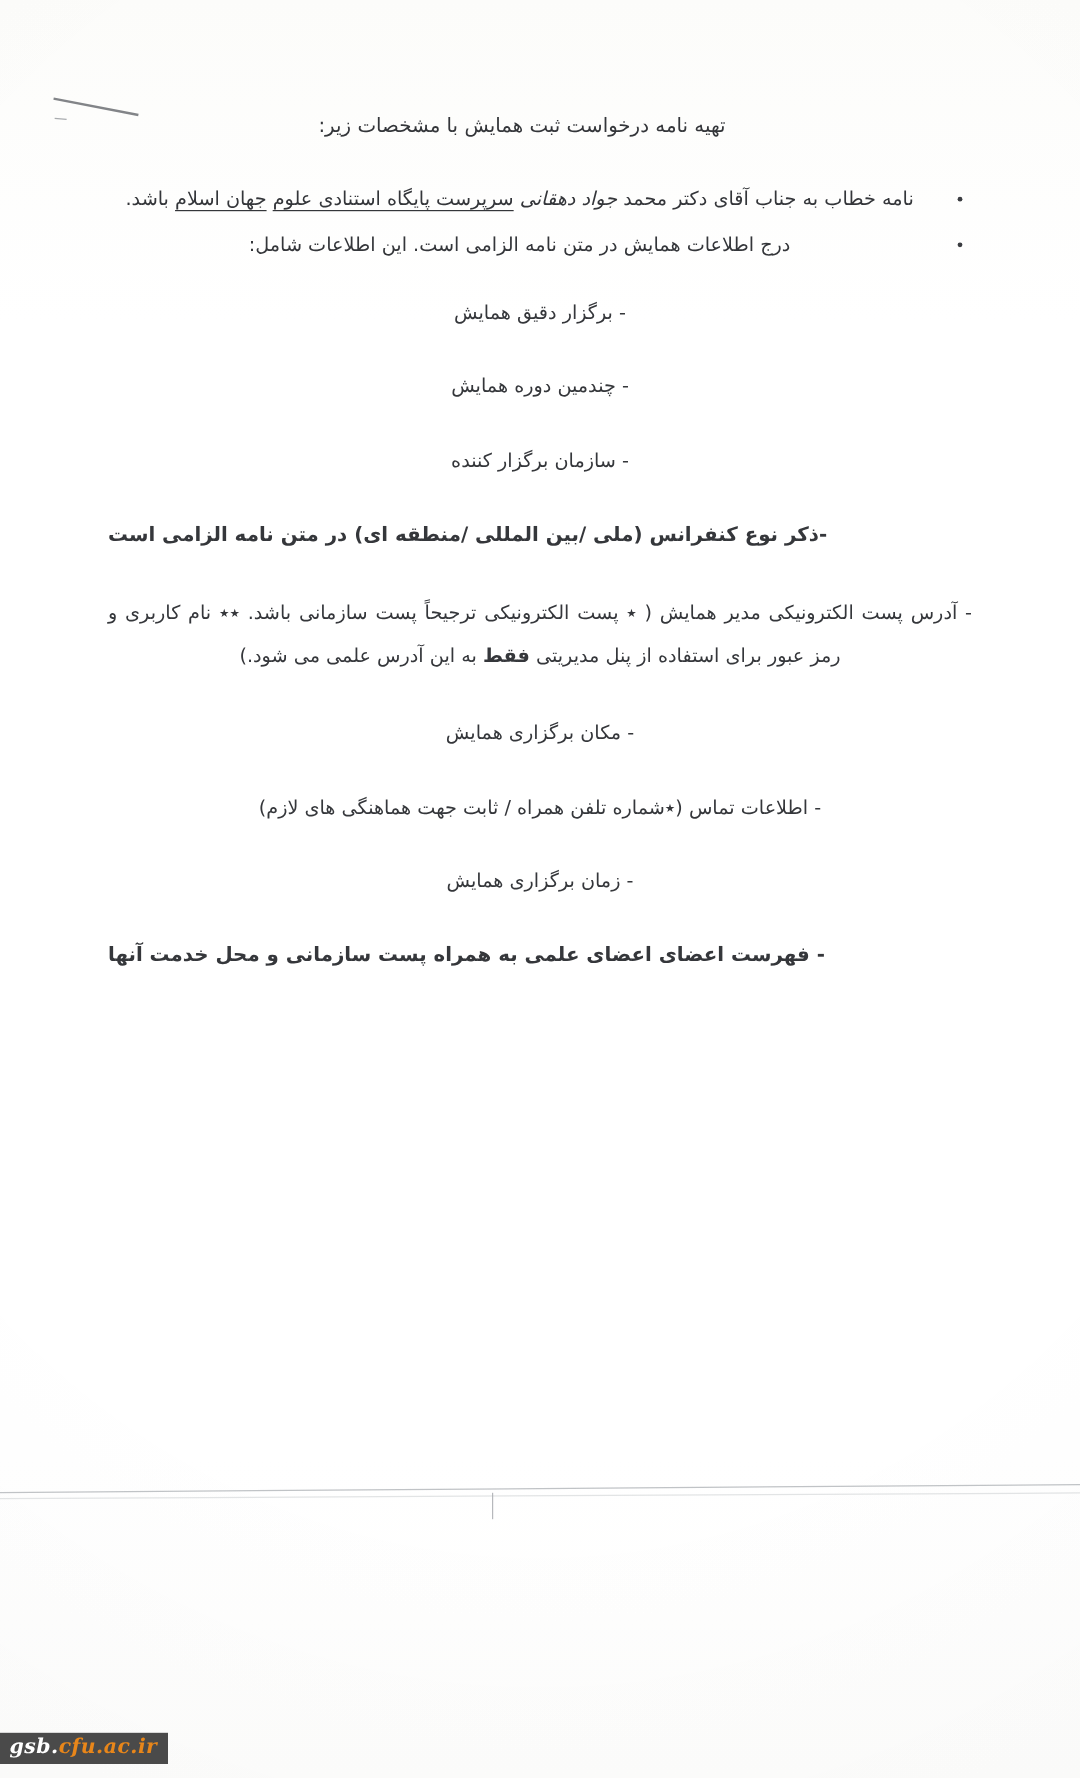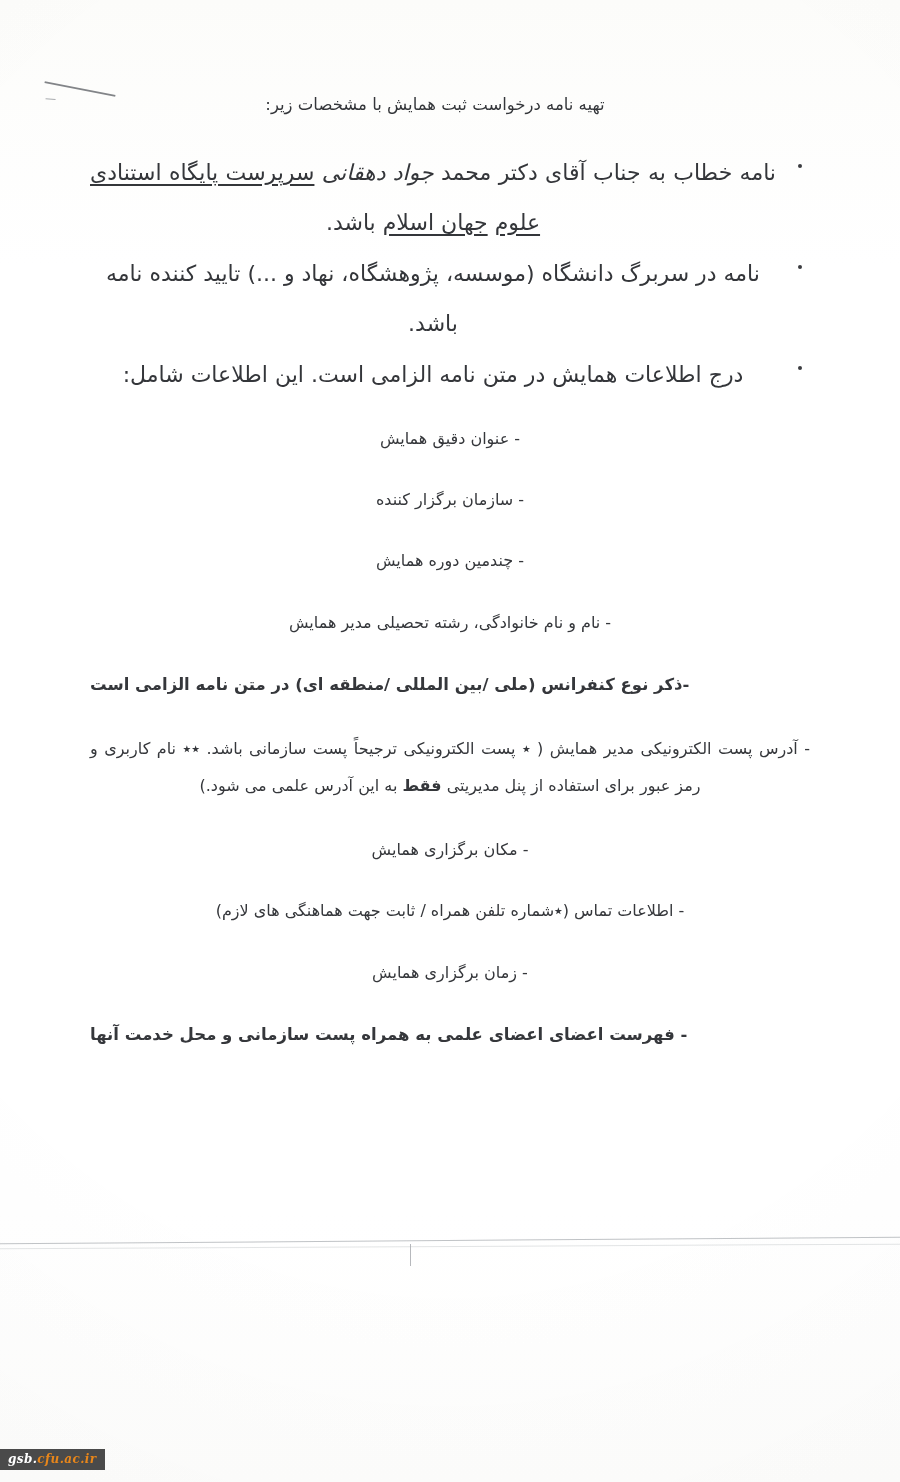--- a/index.html
+++ b/index.html
@@ -46,21 +46,21 @@
     color: #34363a;
   }
 
   ul.bullets {
     list-style: none;
     margin: 0;
     padding: 0;
   }
   ul.bullets > li {
     position: relative;
-    font-size: 22px;
+    font-size: 16px;
     line-height: 2.25;
     margin: 0 0 2px 0;
     padding-right: 34px;
     color: #34363a;
   }
   ul.bullets > li::before {
     content: "";
     position: absolute;
     top: 16px;
     right: 8px;
@@ -157,21 +157,21 @@
   
   .watermark {
     position: absolute;
     bottom: 12px;
     left: 0;
     padding: 4px 9px 5px 8px;
     background: #4a4a4a;
     font-family: "DejaVu Serif", "Liberation Serif", serif;
     font-weight: bold;
     font-style: italic;
-    font-size: 12px;
+    font-size: 17px;
     letter-spacing: 0.4px;
     direction: ltr;
     line-height: 1;
   }
   .wm-a { color: #ffffff; }
   .wm-b { color: #e8861a; }
 </style>
 </head>
 <body>
 
@@ -188,36 +188,34 @@
     <ul class="bullets">
 
       <li class="bullet-1">
         <span>نامه خطاب به جناب آقای دکتر محمد</span>
         <span class="it">جواد دهقانی</span>
         <span class="u">سرپرست پایگاه استنادی علوم</span>
         <span class="u">جهان اسلام</span>
         <span>باشد.</span>
       </li>
 
-      <li class="bullet-2">نامه در سربرگ دانشگاه (موسسه، پژوهشگاه، نهاد و ...) تایید کننده نامه باشد.</li>
 
 
       <li class="bullet-4">درج اطلاعات همایش در متن نامه الزامی است. این اطلاعات شامل:</li>
 
     </ul>
 
     <ul class="subitems">
 
-      <li>- عنوان دقیق همایش</li>
+      <li>- برگزار دقیق همایش</li>
+
+      <li>- چندمین دوره همایش</li>
 
       <li>- سازمان برگزار کننده</li>
 
-      <li>- چندمین دوره همایش</li>
-
-      <li>- نام و نام خانوادگی، رشته تحصیلی مدیر همایش</li>
 
       <li class="strong">-ذکر نوع کنفرانس (ملی /بین المللی /منطقه ای) در متن نامه الزامی است</li>
 
       <li class="para">
         <span>- آدرس پست الکترونیکی مدیر همایش ( ٭ پست الکترونیکی ترجیحاً پست سازمانی باشد. ٭٭ نام کاربری و رمز عبور برای استفاده از پنل مدیریتی </span><span class="bold">فقط</span><span> به این آدرس علمی می شود.)</span>
       </li>
 
       <li>- مکان برگزاری همایش</li>
 
       <li>- اطلاعات تماس (٭شماره تلفن همراه / ثابت جهت هماهنگی های لازم)</li>

